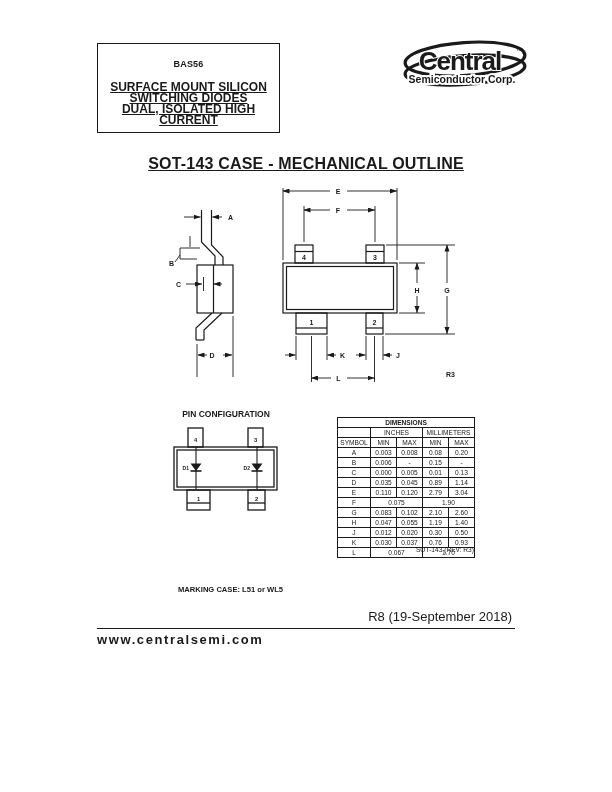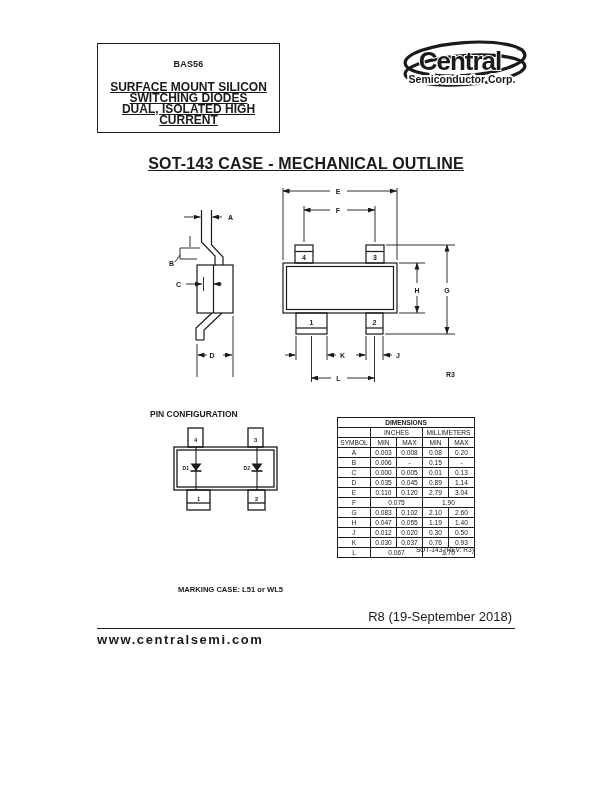--- a/index.html
+++ b/index.html
@@ -7,21 +7,21 @@
         font-family:"Liberation Sans", sans-serif;color:#1a1a1a;padding-left:20px;}
   .abs{position:absolute;}
   
   .hdr-box{left:97px;top:43px;width:181px;height:88px;border:1.5px solid #1a1a1a;text-align:center;}
   .hdr-part{margin-top:15px;font-size:9px;font-weight:bold;letter-spacing:.2px;}
   .hdr-line{font-size:12px;font-weight:bold;line-height:11px;text-decoration:underline;}
   .hdr-desc{margin-top:13px;}
   
   .sec-title{left:0;top:155px;width:612px;text-align:center;font-size:16px;font-weight:bold;letter-spacing:.2px;text-decoration:underline;}
   
-  .pincfg-title{left:150px;top:409px;width:152px;text-align:left;font-size:8.5px;font-weight:bold;}
+  .pincfg-title{left:150px;top:409px;width:152px;text-align:center;font-size:8.5px;font-weight:bold;}
   
   .dims{left:337px;top:417px;width:137px;border-collapse:collapse;table-layout:fixed;}
   .dims td,.dims th{border:1px solid #1a1a1a;font-size:6.6px;font-weight:normal;text-align:center;
       padding:1px 0;height:7px;line-height:7px;overflow:hidden;}
   .dims .ttl{font-weight:bold;}
   .dims col.c-sym{width:33px;}
   .dims col.c-v{width:26px;}
   .dims-note{left:337px;top:546px;width:137px;text-align:right;font-size:6.6px;}
   
   .leadcode{left:178px;top:527px;font-size:7.6px;line-height:11.5px;}

